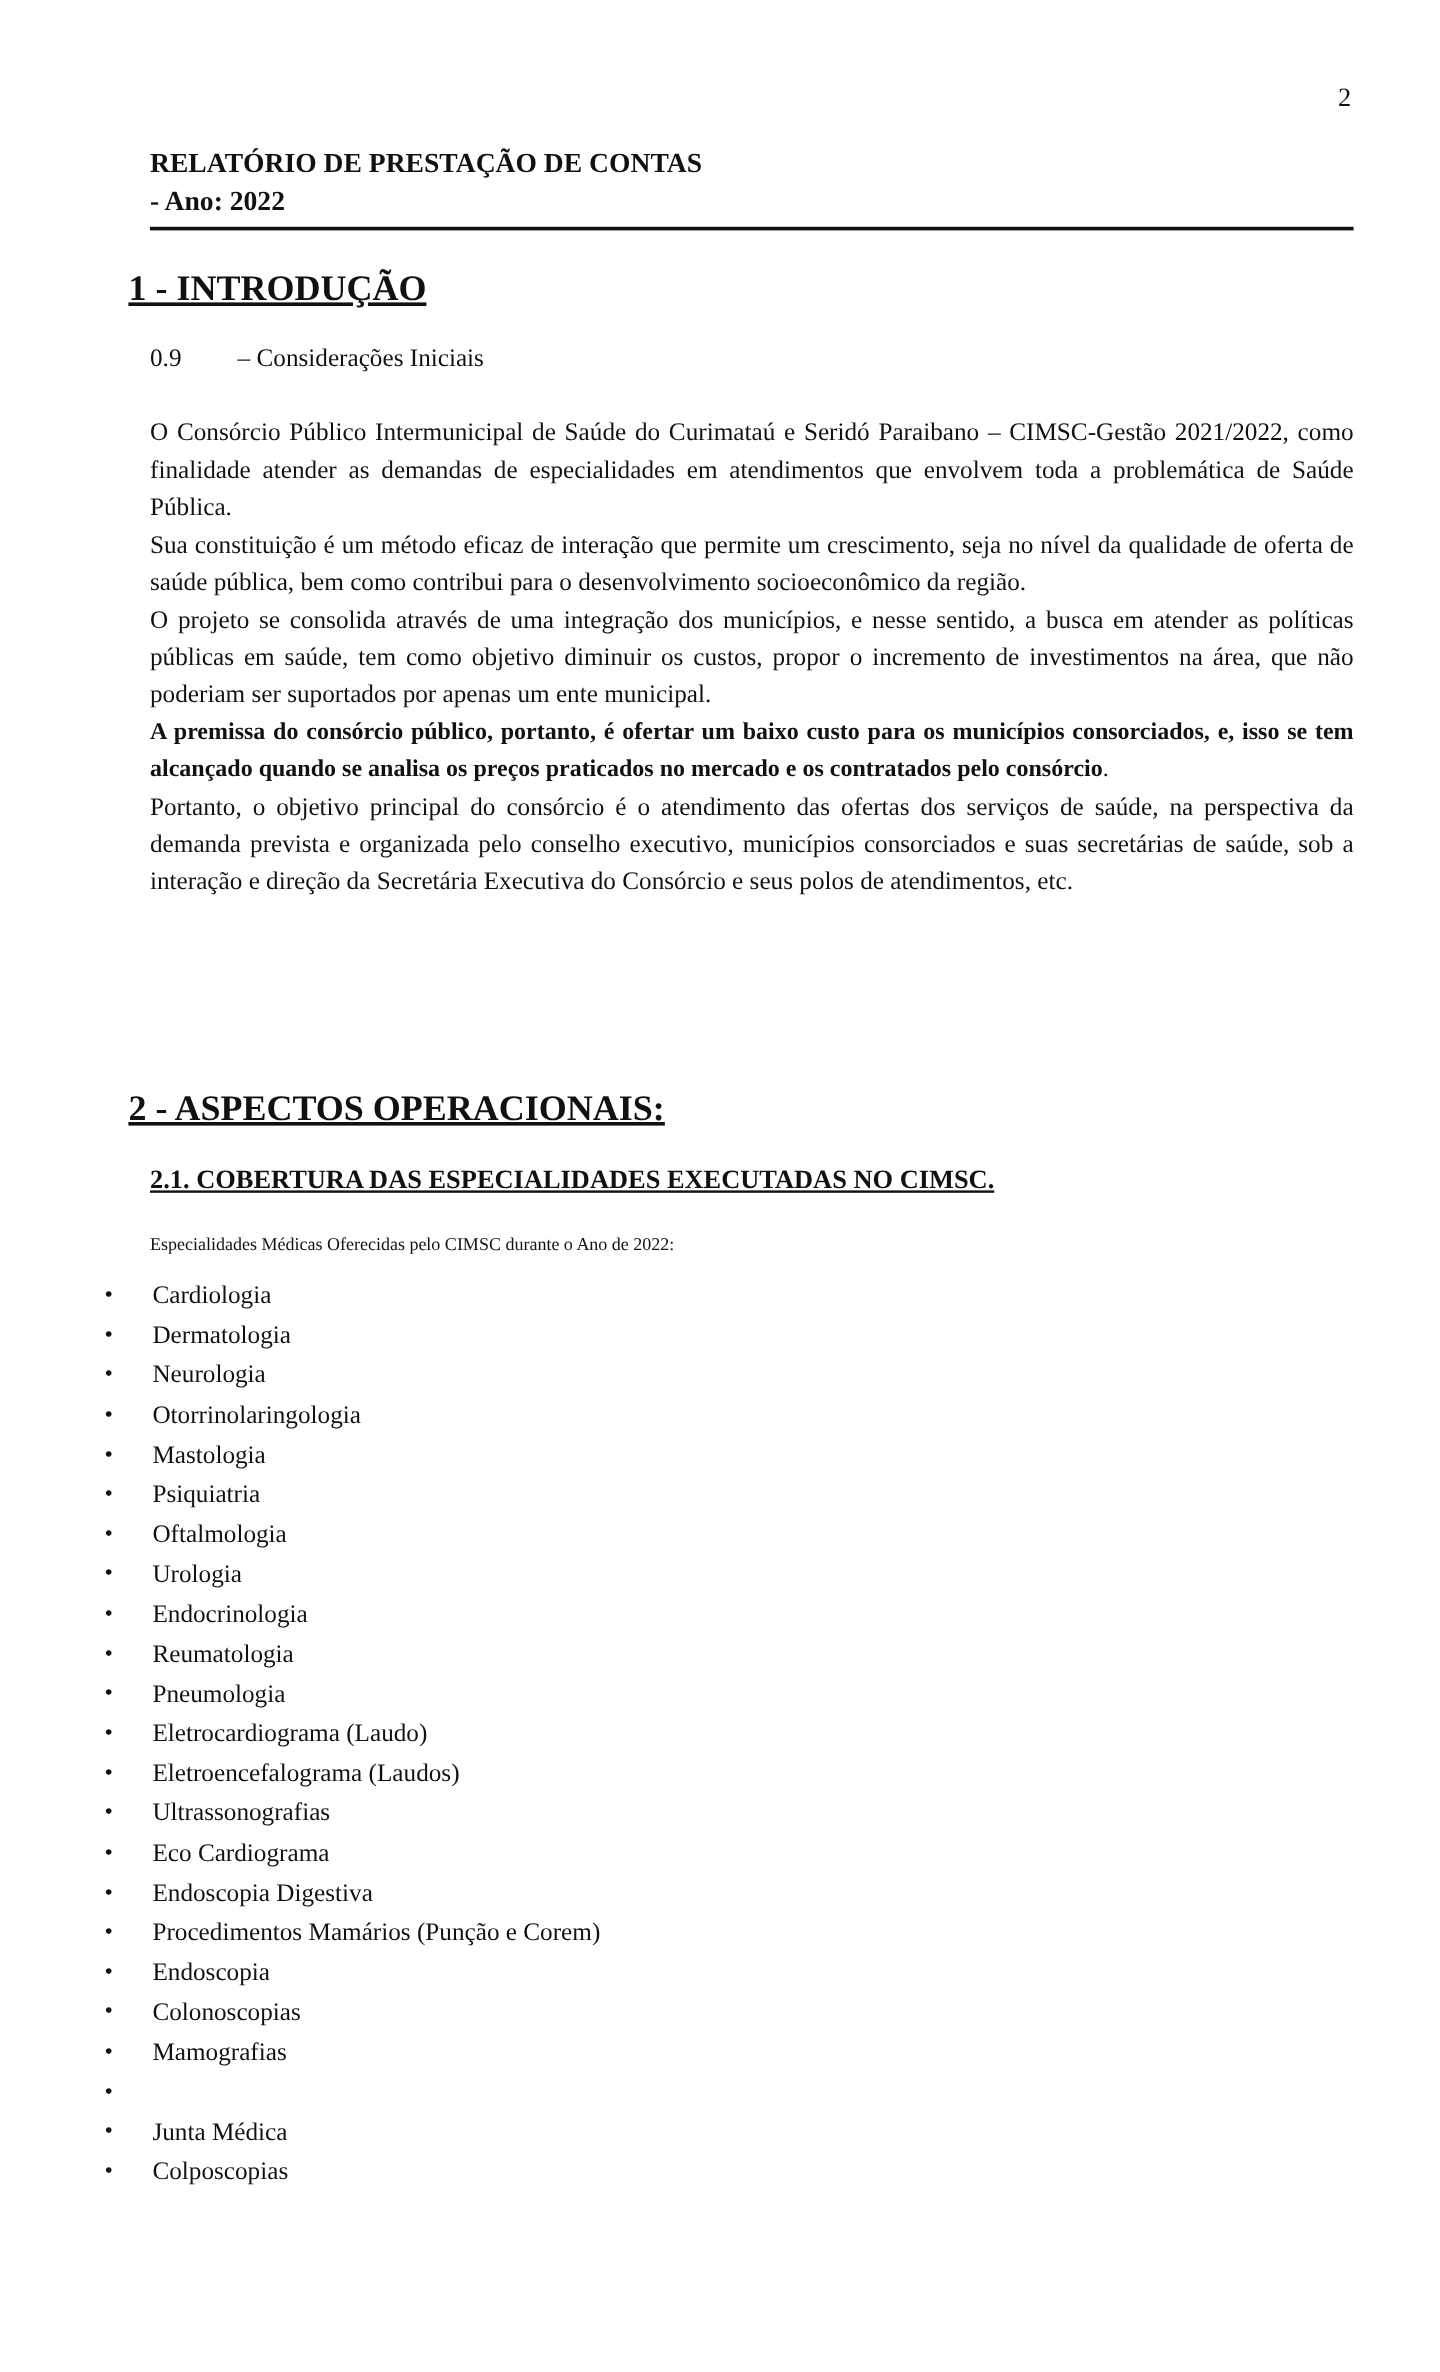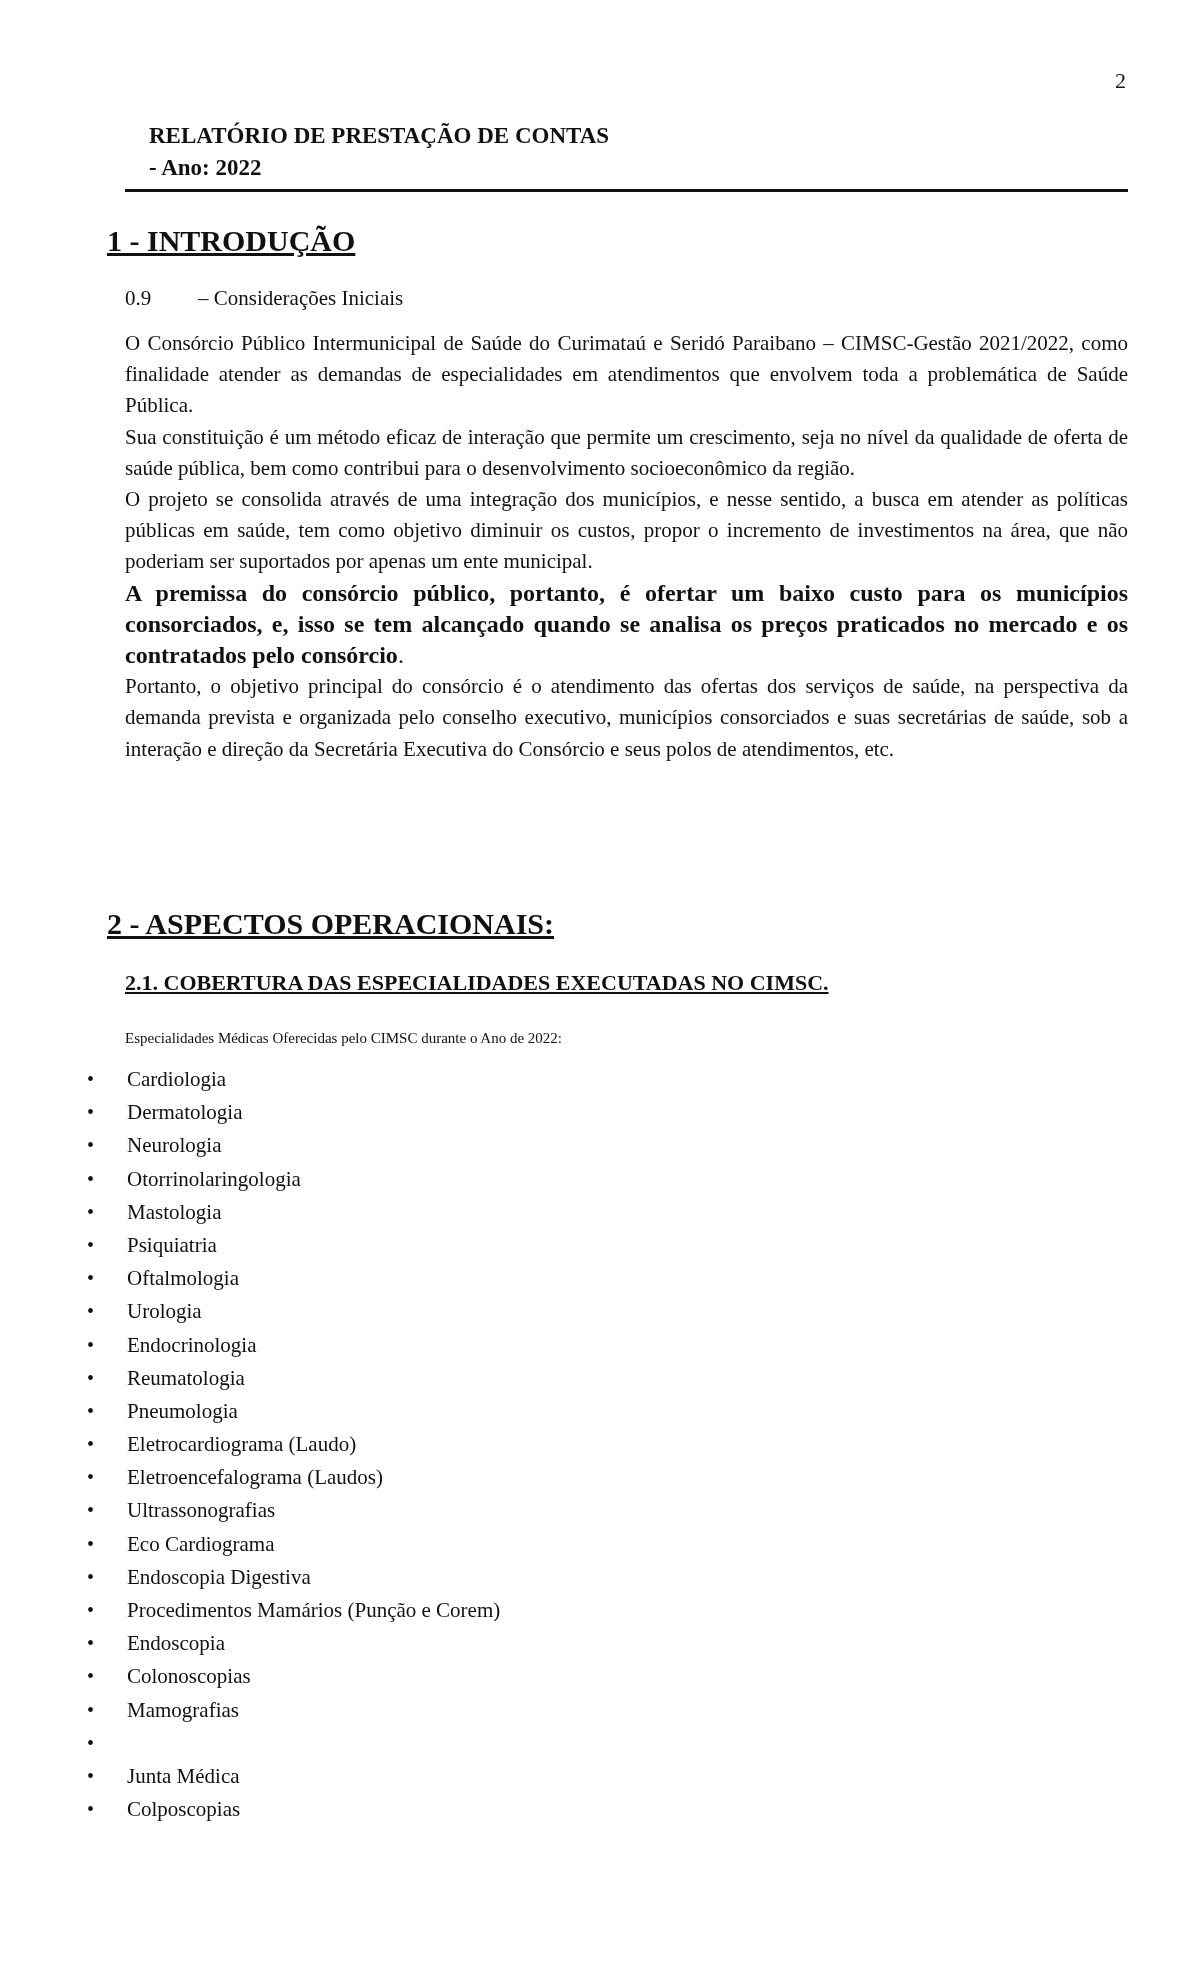--- a/index.html
+++ b/index.html
@@ -1,27 +1,27 @@
 <!DOCTYPE html>
 <html><head>
 <meta charset="utf-8">
 <style>
   html, body { margin: 0; padding: 0; background: #ffffff; }
   body { width: 1200px; height: 1977px; position: relative; overflow: hidden;
          font-family: "Liberation Serif", "DejaVu Serif", serif; color: #111; }
   .page-number { position: absolute; top: 68px; right: 74px; font-size: 22px; }
   .title-block { position: absolute; left: 125px; top: 120px; width: 1003px; }
-  .title { font-weight: bold; font-size: 23px; line-height: 32px; margin-left: 24px; }
+  .title { font-weight: bold; font-size: 23px; line-height: 32px; }
   .rule { position: absolute; left: 125px; top: 189px; width: 1003px; height: 3px; background: #111; }
   .h1 { position: absolute; left: 107px; font-weight: bold; font-size: 30px; text-decoration: underline; }
   .h11 { position: absolute; left: 125px; top: 286px; font-size: 21px; }
   .h11 .num { display: inline-block; width: 73px; }
-  .body { position: absolute; left: 125px; top: 328px; width: 1003px; font-size: 21px; line-height: 31.2px; text-align: justify; }
+  .body { position: absolute; left: 125px; top: 345px; width: 1003px; font-size: 21px; line-height: 31.2px; text-align: justify; }
   .body p { margin: 0; }
-  .body p.bold { font-weight: bold; font-size: 24px; }
+  .body p.bold { font-weight: bold; font-size: 20px; }
   .h2 { position: absolute; left: 125px; font-weight: bold; font-size: 22px; text-decoration: underline; }
   .intro { position: absolute; left: 125px; top: 1030px; font-size: 15px; }
   .list { position: absolute; left: 0; top: 1063px; margin: 0; padding: 0; list-style: none; }
   .list li { position: relative; height: 33.2px; line-height: 33.2px; font-size: 21px; padding-left: 127px; }
   .list li .bullet { position: absolute; left: 87px; top: 0; font-size: 20px; }
 </style>
 </head>
 <body>
 
 <div class="page-number">2</div>

